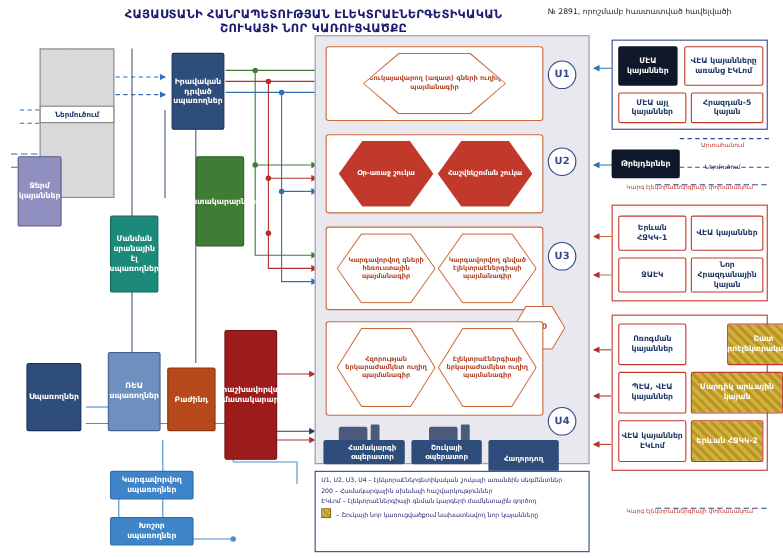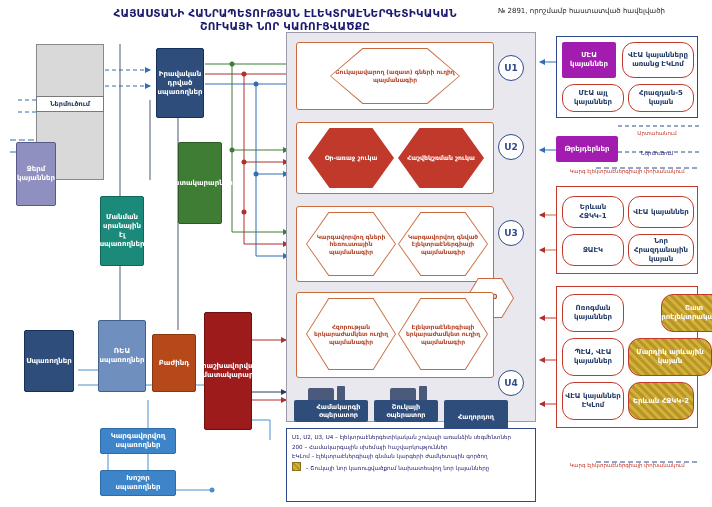--- a/index.html
+++ b/index.html
@@ -53,24 +53,24 @@
     border-radius:2px;
   }
   .lbox.lightblue{background:#3d85c8;}
   .lbox.teal{background:#1b8a7a;}
   .lbox.green{background:#3f7d35;}
   .lbox.darkred{background:#9e1b1b;}
   .lbox.orange{background:#b5491a;}
   .lbox.purple{background:#8f8fc0;}
   .lbox.grayblue{background:#6f8fbe;}
   .lbox.navy{background:#2e4d7b;}
-  .lbox.slate{background:#a21caf;}
+  .lbox.slate{background:#0f172a;}
   .obox{
     border:1px solid #c0392b;background:#fff;color:#1f3864;
-    font-size:7px;font-weight:bold;line-height:9px;padding:2px;border-radius:12px;
+    font-size:7px;font-weight:bold;line-height:9px;padding:2px;border-radius:2px;
   }
   .obox.hatch{
     background:
       repeating-linear-gradient(45deg,#b8962a 0 3px,#d4b139 3px 6px);
     color:#fff;
   }
   .legend{
     left:286px;top:428px;width:250px;height:74px;
     border:1px solid #2f4a8c;background:#fff;
     font-size:5.6px;color:#1a1a6e;line-height:8.5px;padding:4px 5px;
@@ -213,21 +213,21 @@
   </div>
 
   <div class="abs ctr lbox grayblue" style="left:98px;top:320px;width:48px;height:72px;border:1px solid #41628c;">
     <span>ՌԵԱ սպառողներ</span>
   </div>
 
   <div class="abs ctr lbox orange" style="left:152px;top:334px;width:44px;height:58px;border:1px solid #8a3610;">
     <span>Բաժինդ</span>
   </div>
 
-  <div class="abs ctr lbox darkred" style="left:204px;top:300px;width:48px;height:118px;border:1px solid #6f0f0f;margin-top:12px;">
+  <div class="abs ctr lbox darkred" style="left:204px;top:300px;width:48px;height:118px;border:1px solid #6f0f0f;">
     <span>Երաշխավորված մատակարար</span>
   </div>
 
   <div class="abs ctr lbox lightblue" style="left:100px;top:428px;width:76px;height:26px;border:1px solid #2d6da8;">
     <span>Կարգավորվող սպառողներ</span>
   </div>
 
   <div class="abs ctr lbox lightblue" style="left:100px;top:470px;width:76px;height:26px;border:1px solid #2d6da8;">
     <span>Խոշոր սպառողներ</span>
   </div>

